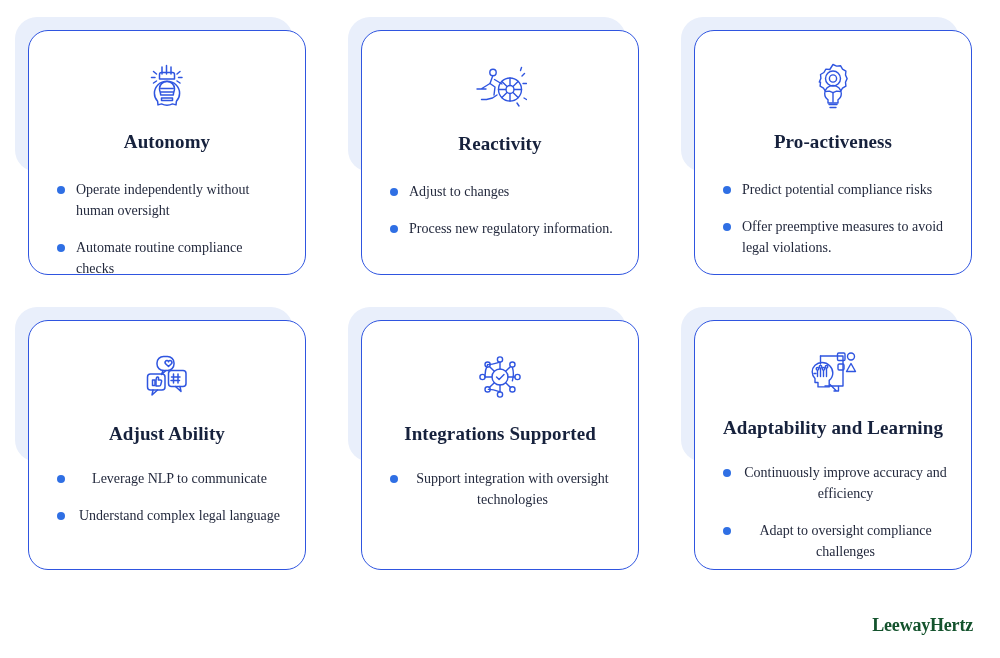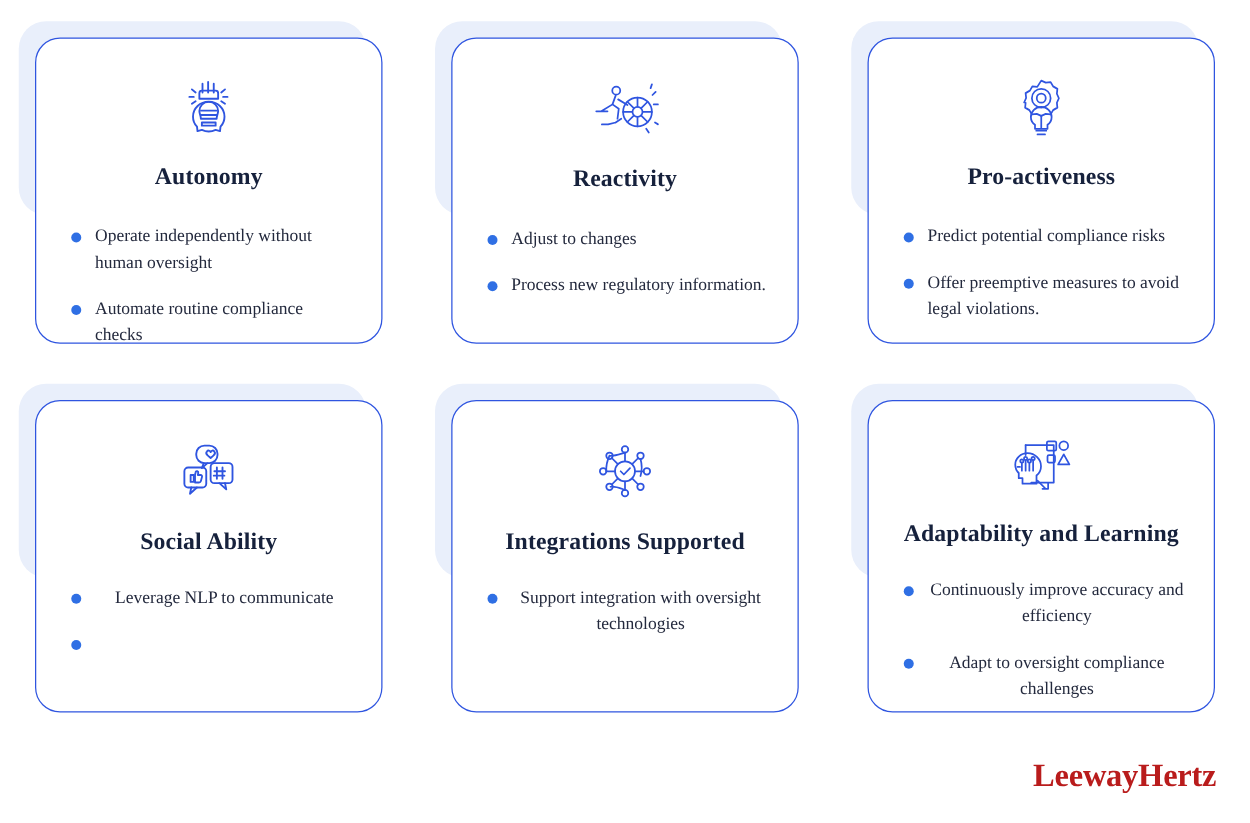--- a/index.html
+++ b/index.html
@@ -114,22 +114,22 @@
 
   
   .row2 .bullets { margin-top: 22px; text-align: center; }
 
   .logo {
     position: absolute;
     right: 27px;
     bottom: 22px;
     font-family: "Liberation Serif", "DejaVu Serif", serif;
     font-weight: bold;
-    font-size: 26px;
-    color: #b91c1c;
+    font-size: 18px;
+    color: #14532d;
     letter-spacing: -0.2px;
   }
 </style>
 </head>
 <body>
 
 <div class="board">
   <div class="grid">
 
     <div class="card-wrap">
@@ -209,24 +209,24 @@
             <path d="M23.5 7.2c.9-1.2 2.6-.9 3 .5.4-1.4 2.1-1.7 3-.5.8 1 .3 2.4-.8 3.3l-2.2 1.9-2.2-1.9c-1.1-.9-1.6-2.3-.8-3.3z"></path>
             <rect x="5.5" y="20" width="17.5" height="16" rx="3"></rect>
             <path d="M11 36l-1 5 5.5-5"></path>
             <path d="M10.5 31.5h2.5v-5.5h-2.5z"></path>
             <path d="M14 26l.5-2.2c.1-.6.7-1 1.3-.8.6.2.9.8.8 1.4l-.3 1.6h2.2c.8 0 1.3.7 1.1 1.5l-.9 3.4c-.2.7-.8 1.1-1.5 1.1H14z"></path>
             <rect x="26.5" y="16.5" width="17.5" height="16" rx="3"></rect>
             <path d="M38 32.5l1 5-5.5-5"></path>
             <path d="M31.5 20v9M36 20v9M29.5 23h8.5M29 26.5h8.5"></path>
           </svg>
         </div>
-        <div class="card-title">Social Ability</div>
+        <div class="card-title">Adjust Ability</div>
         <ul class="bullets">
           <li><span class="dot"></span><span>Leverage NLP to communicate</span></li>
-          <li><span class="dot"></span></li>
+          <li><span class="dot"></span><span>Understand complex legal language</span></li>
         </ul>
       </div>
     </div>
 
     <div class="card-wrap row2">
       <div class="card-backdrop"></div>
       <div class="card">
         <div class="card-icon">
           <svg width="48" height="48" viewBox="0 0 48 48" fill="none" stroke="#2f55e0" stroke-width="1.4" stroke-linecap="round" stroke-linejoin="round">
             <circle cx="24" cy="24" r="8"></circle>

